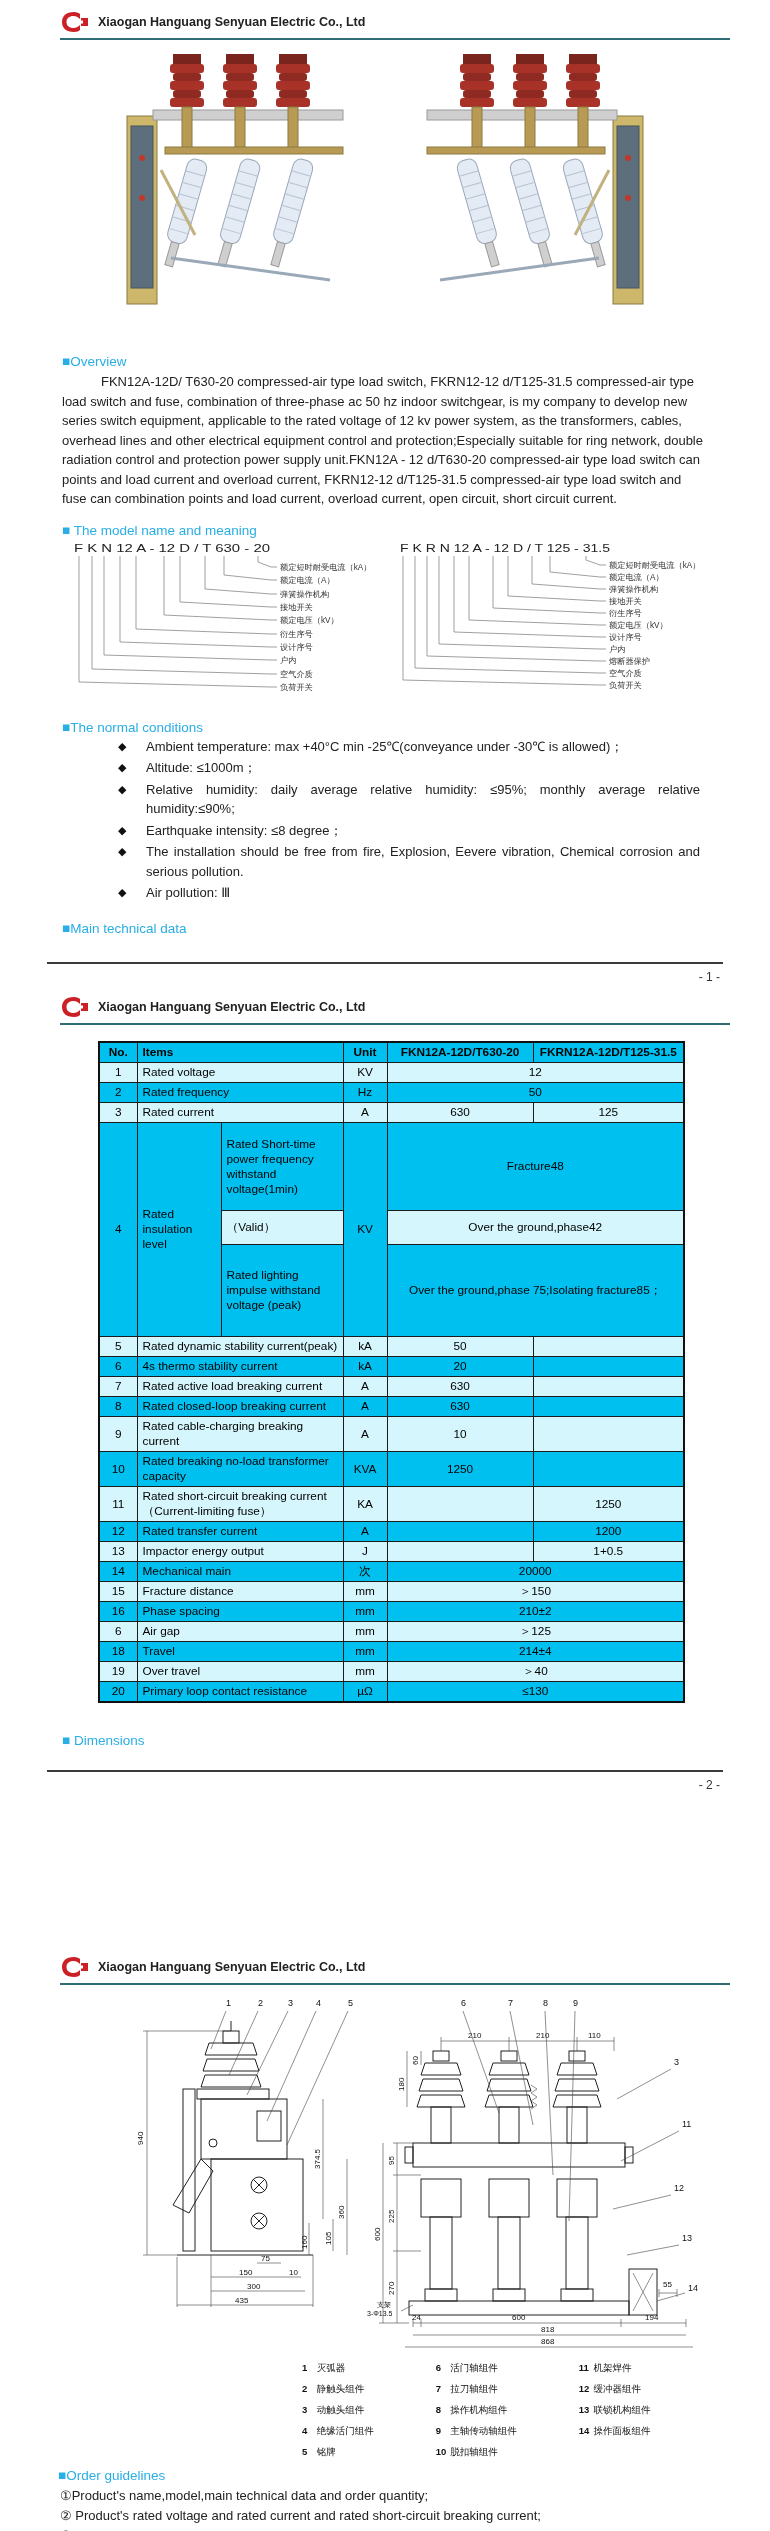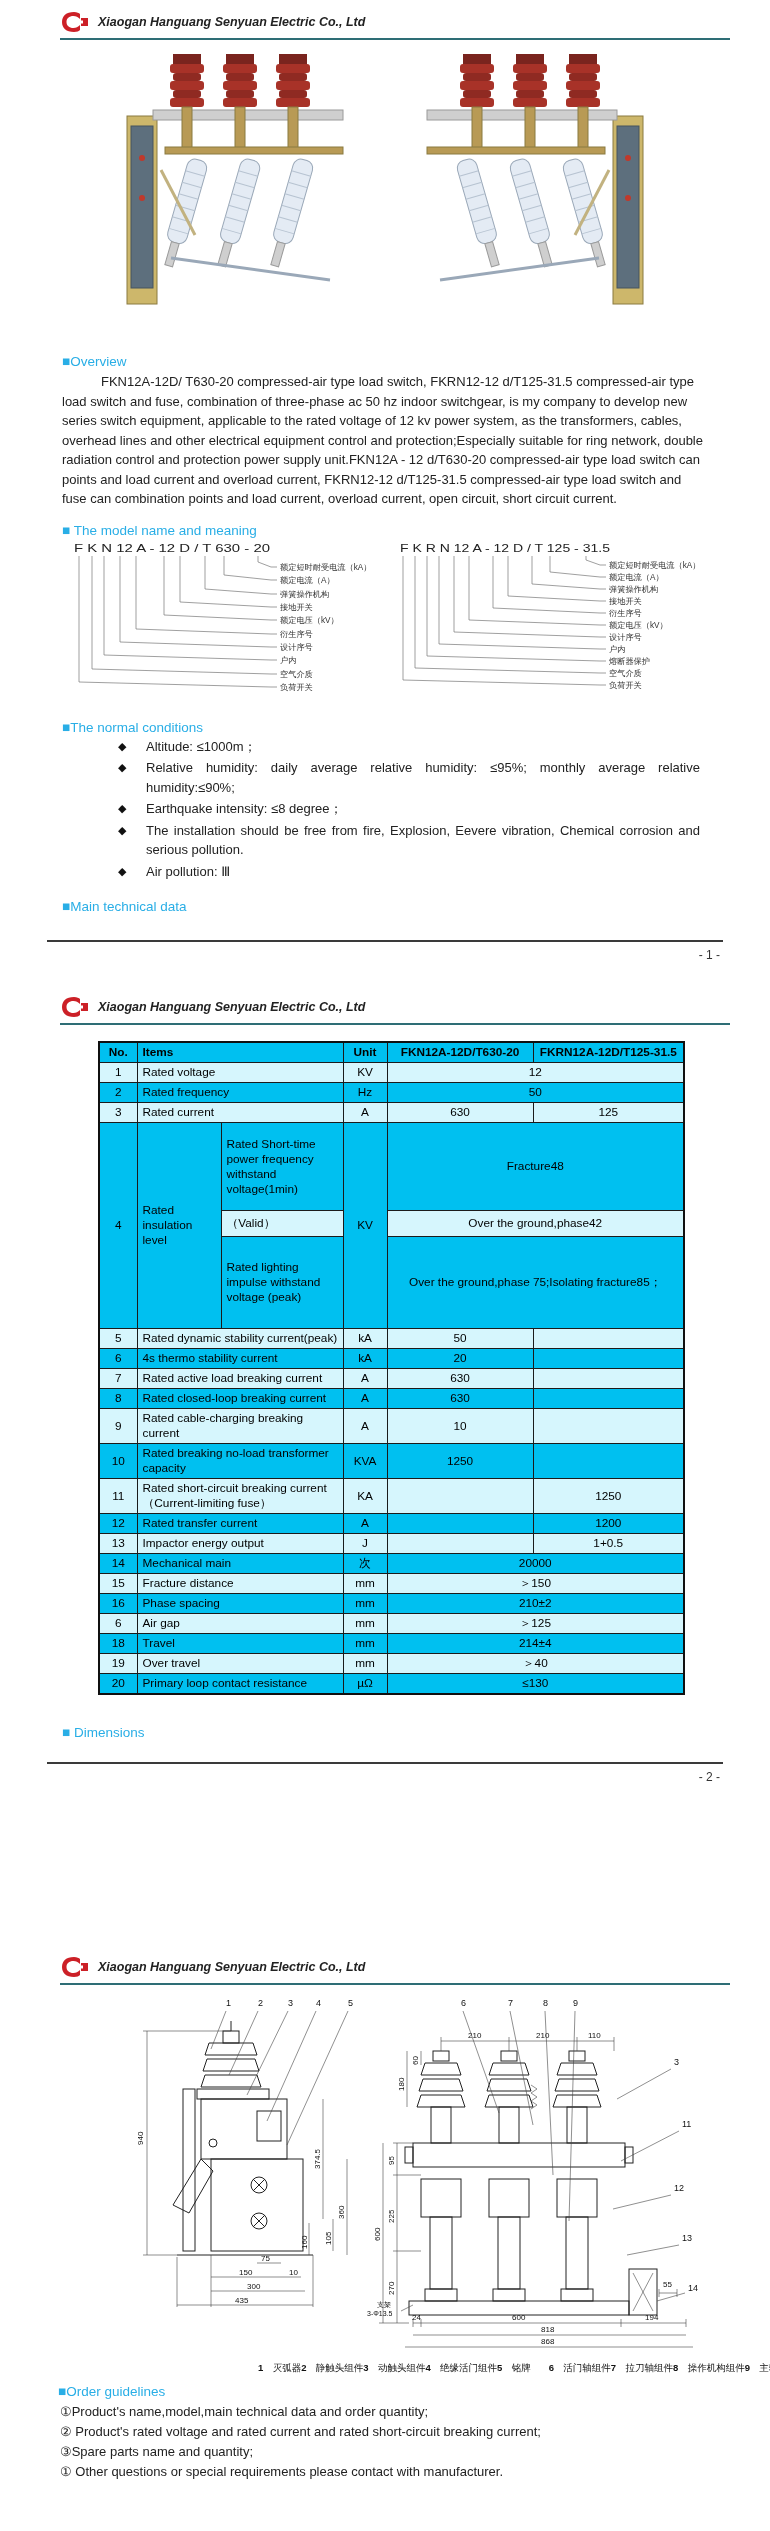--- a/index.html
+++ b/index.html
@@ -4,21 +4,21 @@
 <style>
   * { margin:0; padding:0; box-sizing:border-box; }
   body { width:770px; background:#fff; font-family:"Liberation Sans", sans-serif; color:#1a1a1a; }
   .sheet { width:770px; overflow:hidden; background:#fff; position:relative; }
   .sheet1 { height:985px; }
   .sheet2 { height:960px; }
   .sheet3 { height:586px; }
 
   
   .co-header { padding:10px 40px 0 60px; }
-  .co-line { display:flex; align-items:center; gap:8px;font-style:italic; }
+  .co-line { display:flex; align-items:center; gap:8px; }
   .co-name { font-size:12.5px; font-weight:bold; color:#222; }
   .co-rule { height:2px; background:#2e6d75; margin-top:4px; width:670px; }
 
   
   .sec-head { color:#29aee6; font-size:13.5px; margin-left:62px; margin-top:20px; }
 
   .photo-wrap { width:520px; margin:10px auto 0 auto; }
 
   .overview-body { margin:3px 62px 0 62px; font-size:13px; line-height:19.5px; text-indent:3em; color:#222; }
 
@@ -41,35 +41,35 @@
   table.tech td { border:1px solid #1b1b1b; padding:2px 5px; line-height:15px; vertical-align:middle; color:#000; }
   td.no { text-align:center; width:38px; }
   td.unit { text-align:center; }
   td.val { text-align:center; }
   tr.cy td { background:#00c0f0; }
   tr.lt td { background:#d6f6fd; }
   tr.hd td { background:#00c0f0; font-weight:bold; text-align:center; }
   tr.hd td.items-h { text-align:left; }
   td.keep-cy { background:#00c0f0 !important; }
   tr.sub-a td { height:88px; }
-  tr.sub-b td { height:26px; }
+  tr.sub-b td { height:34px; }
   tr.sub-c td { height:92px; }
 
   .dim-head { margin-top:30px; }
 
   
   .drawing-wrap { margin:8px auto 0 auto; width:648px; }
   .dw-line { stroke:#222; stroke-width:1; fill:none; }
   .dw-thin { stroke:#444; stroke-width:0.6; fill:none; }
   .dw-dim { font-size:8px; fill:#111; }
   .dw-call { font-size:9px; fill:#111; }
   .dw-note { font-size:7px; fill:#111; }
 
   .legend { display:flex; gap:18px; margin:4px 0 0 258px; }
-  .lg-col { display:flex; flex-direction:row; gap:0; }
+  .lg-col { display:flex; flex-direction:column; gap:8px;margin-left:44px; }
   .lg-item { font-size:9.5px; line-height:13px; color:#111; white-space:nowrap; }
   .lg-item .n { display:inline-block; min-width:12px; font-weight:bold; }
 
   .order-items { margin:3px 50px 0 60px; }
   .order-item { font-size:13px; line-height:20px; color:#222; }
 </style>
 </head>
 <body>
 
 <div class="sheet sheet1">
@@ -215,20 +215,21 @@
       <text class="fan-label" x="217" y="100">设计序号</text>
       <text class="fan-label" x="217" y="112">户内</text>
       <text class="fan-label" x="217" y="124">熔断器保护</text>
       <text class="fan-label" x="217" y="136">空气介质</text>
       <text class="fan-label" x="217" y="148">负荷开关</text>
     </svg>
   </div>
 
   <div class="sec-head">■The normal conditions</div>
   <div class="cond-list">
+    <div class="cond-item">Ambient temperature: max +40°C min -25℃(conveyance under -30℃  is allowed)；</div>
     <div class="cond-item">Altitude: ≤1000m；</div>
     <div class="cond-item">Relative humidity: daily average relative humidity: ≤95%; monthly average relative humidity:≤90%;</div>
     <div class="cond-item">Earthquake intensity: ≤8 degree；</div>
     <div class="cond-item">The installation should be free from fire, Explosion, Eevere vibration, Chemical corrosion and serious pollution.</div>
     <div class="cond-item">Air pollution: Ⅲ</div>
   </div>
 
   <div class="sec-head" style="margin-top:18px;">■Main technical data</div>
 
   <div class="page-rule"></div>

